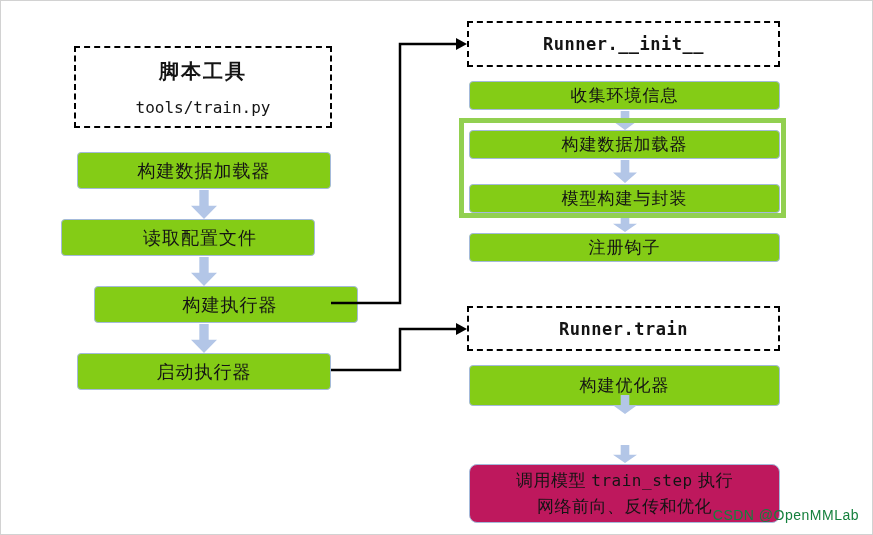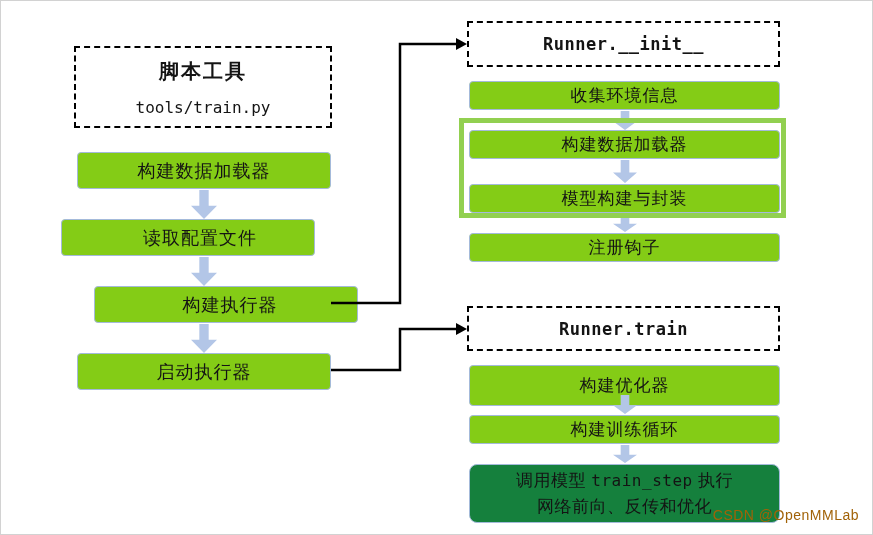--- a/index.html
+++ b/index.html
@@ -27,27 +27,27 @@
   }
   .green-frame {
     position:absolute; border:5px solid #92d050; background:transparent;
     box-sizing:border-box; z-index:5; pointer-events:none;
   }
   .connectors { position:absolute; left:0; top:0; z-index:6; pointer-events:none; }
   .script-title { font-weight:bold; font-size:20px; letter-spacing:2px; }
   .script-sub { font-size:16px; margin-top:13px; }
   .runner-label { font-size:17px; font-weight:bold; letter-spacing:0.5px; }
   .final-step {
-    position:absolute; background:#15803d; border:1.5px solid #a4bada;
+    position:absolute; background:#be185d; border:1.5px solid #a4bada;
     border-radius:8px; box-sizing:border-box; text-align:center;
     display:flex; flex-direction:column; align-items:center; justify-content:center;
     font-size:17px; line-height:26px; letter-spacing:0.5px;
   }
   .watermark {
-    position:absolute; right:13px; top:506px; font-size:14px; color:#a16207;
+    position:absolute; right:13px; top:506px; font-size:14px; color:#15803d;
     z-index:7; letter-spacing:0.5px;
   }
 </style>
 </head>
 <body>
 
 <div class="canvas">
 
   <div class="dashed-box" style="left:73px; top:45px; width:258px; height:82px;">
     <div class="script-title">脚本工具</div>
@@ -75,21 +75,20 @@
   <div class="step step-r" style="left:468px; top:232px; width:311px; height:29px;">注册钩子</div>
 
   <div class="green-frame" style="left:458px; top:117px; width:327px; height:100px;"></div>
 
   <div class="dashed-box" style="left:466px; top:305px; width:313px; height:45px;">
     <div class="runner-label mono">Runner.train</div>
   </div>
 
   <div class="step step-r" style="left:468px; top:364px; width:311px; height:41px;">构建优化器</div>
   <div class="block-arrow" style="left:612px; top:394px; width:24px; height:19px;"></div>
-  <div class="step step-r" style="left:468px; top:414px; width:311px; height:29px;">构建训练循环</div>
   <div class="block-arrow" style="left:612px; top:444px; width:24px; height:18px;"></div>
 
   <div class="final-step" style="left:468px; top:463px; width:311px; height:59px;">
     <div>
       <span>调用模型 </span><span class="mono" style="font-size:16px;">train_step</span><span> 执行</span>
     </div>
     <div>网络前向、反传和优化</div>
   </div>
 
   <svg class="connectors" width="873" height="535" viewBox="0 0 873 535">

